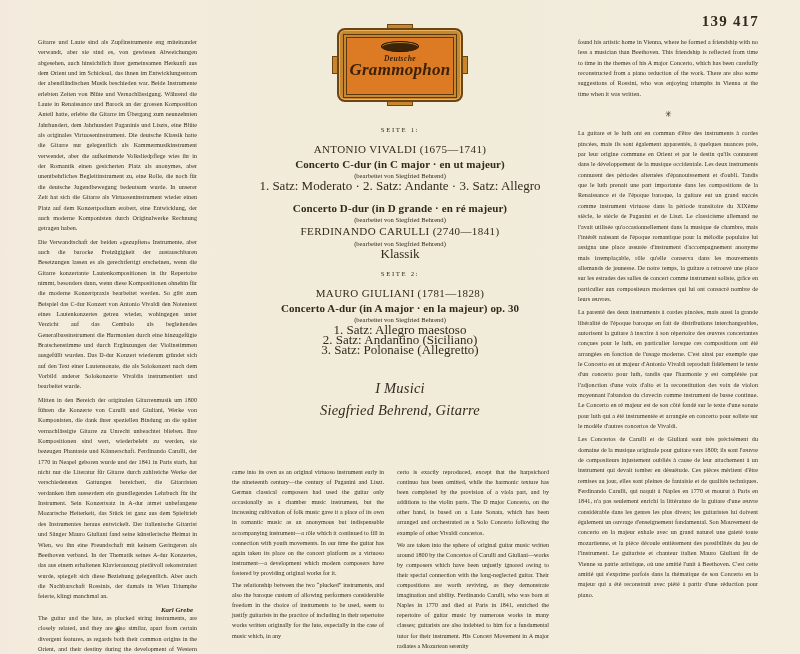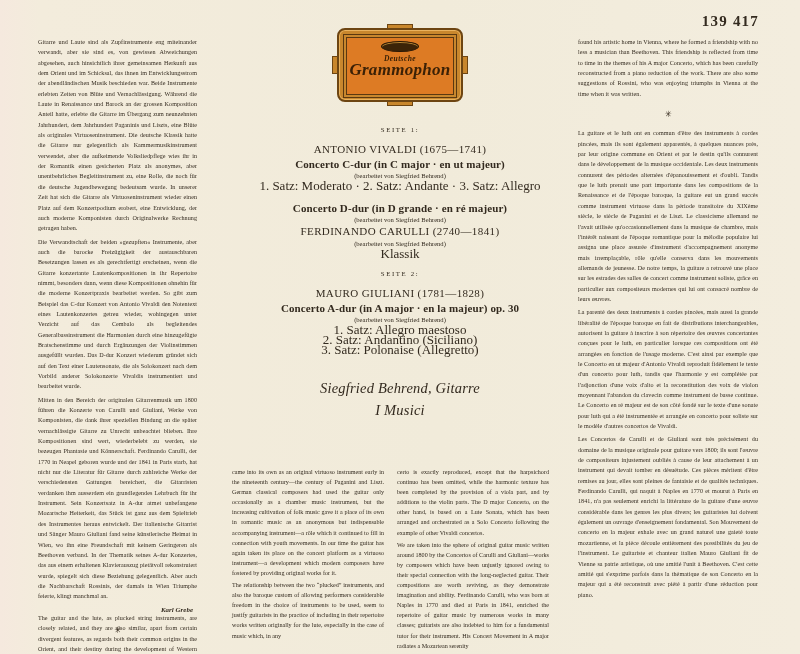--- a/index.html
+++ b/index.html
@@ -101,22 +101,22 @@
     <div class="seite seite2">SEITE 2:</div>
 
     <div class="composer">MAURO GIULIANI (1781—1828)</div>
     <div class="work-title">Concerto A-dur (in A major · en la majeur) op. 30</div>
     <div class="arranger">(bearbeitet von Siegfried Behrend)</div>
     <div class="movements">1. Satz: Allegro maestoso
 2. Satz: Andantino (Siciliano)
 3. Satz: Polonaise (Allegretto)</div>
 
     <div class="performers">
+      <div>I Musici</div>
       <div>Siegfried Behrend, Gitarre</div>
-      <div>I Musici</div>
     </div>
   </div>
 
   <div id="bottom-mid">
     <div class="bcol">
       <p>came into its own as an original virtuoso instrument early in the nineteenth century—the century of Paganini and Liszt. German classical composers had used the guitar only occasionally as a chamber music instrument, but the increasing cultivation of folk music gave it a place of its own in romantic music as an anonymous but indispensable accompanying instrument—a rôle which it continued to fill in connection with youth movements. In our time the guitar has again taken its place on the concert platform as a virtuoso instrument—a development which modern composers have fostered by providing original works for it.</p>
       <p>The relationship between the two “plucked” instruments, and also the baroque custom of allowing performers considerable freedom in the choice of instruments to be used, seem to justify guitarists in the practice of including in their repertoire works written originally for the lute, especially in the case of music which, in any</p>
     </div>
     <div class="bcol">
       <p>certo is exactly reproduced, except that the harpsichord continuo has been omitted, while the harmonic texture has been completed by the provision of a viola part, and by additions to the violin parts. The D major Concerto, on the other hand, is based on a Lute Sonata, which has been arranged and orchestrated as a Solo Concerto following the example of other Vivaldi concertos.</p>

